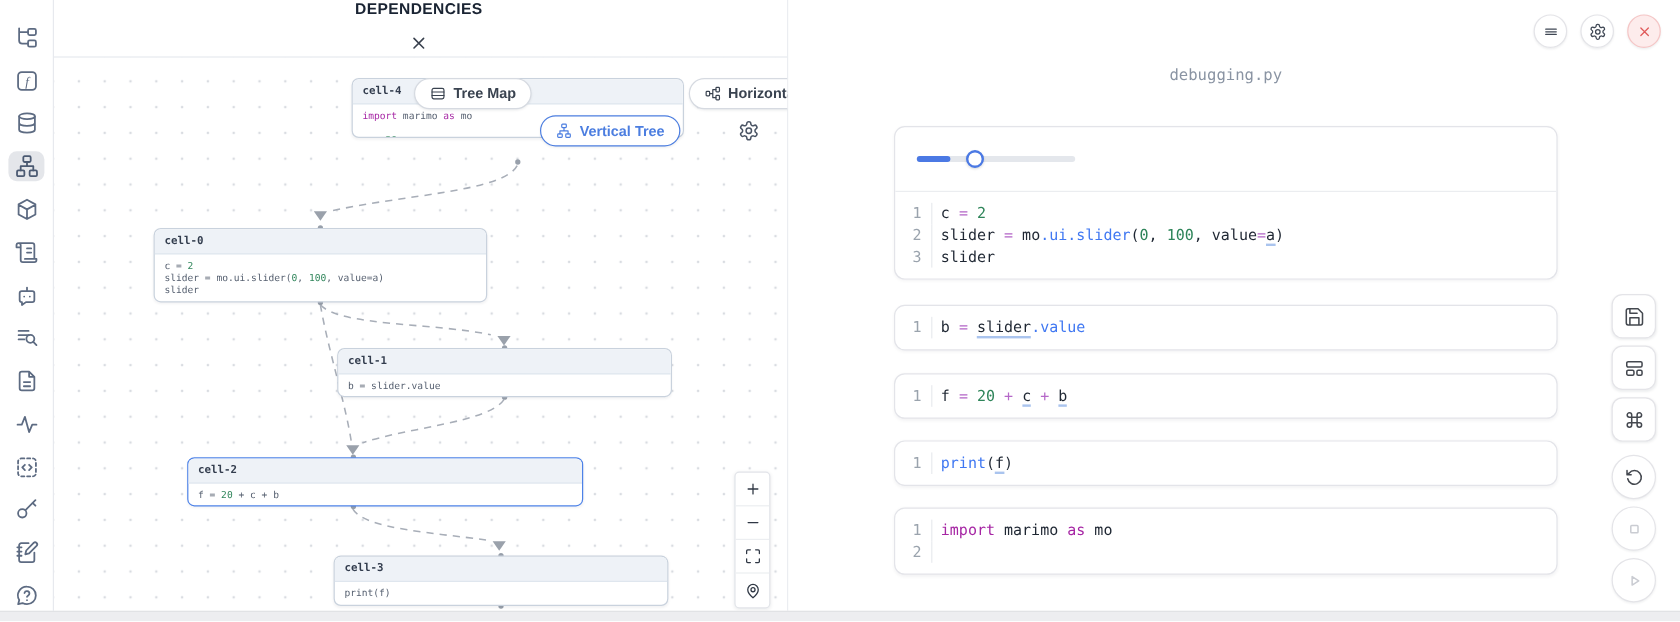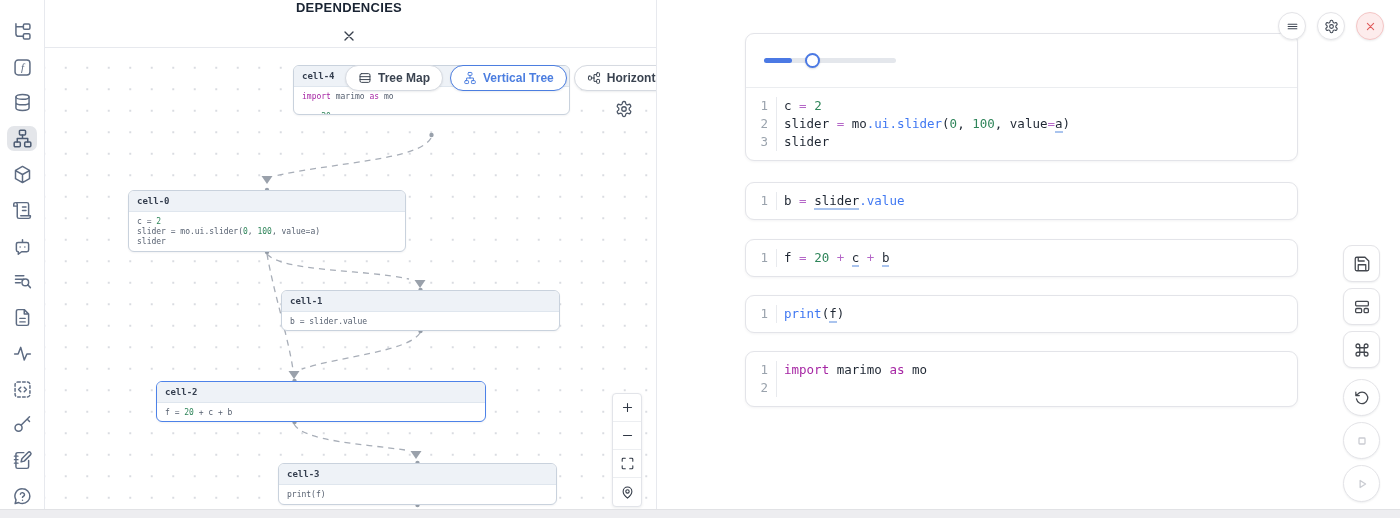--- a/index.html
+++ b/index.html
@@ -38,21 +38,21 @@
                 color:#333d4e; line-height:21px; }
   .gcell-body { padding:5px 8px; font-family:"DejaVu Sans Mono", monospace; font-size:8px;
                 line-height:10px; color:#566070; white-space:pre; }
 
   .graph-toolbar { position:absolute; left:300px; top:17px; display:flex; gap:7px; z-index:4; }
   .tb-btn { height:26px; border-radius:13px; padding:0 12px; display:inline-flex; align-items:center; gap:6px;
             background:#fff; border:1px solid #d6dae1; font-size:12px; font-weight:600; color:#3a4350;
             box-shadow:0 1px 2px rgba(16,24,40,.08); cursor:pointer; white-space:nowrap;
             font-family:"Liberation Sans", sans-serif; }
   .tb-btn svg { width:14px; height:14px; }
-  .tb-btn.active { border-color:#4c7ee0; color:#4c7ee0; }
+  .tb-btn.active { border-color:#4c7ee0; color:#4c7ee0;margin-top:31px; }
 
   .graph-gear { position:absolute; left:570px; top:52px; color:#4b5565; z-index:4; background:none; border:none; cursor:pointer; }
   .graph-gear svg { width:18px; height:18px; }
 
   .zoom-panel { position:absolute; left:567px; top:345px; width:30px; background:#fff;
                 border:1px solid #e2e4e9; border-radius:4px; box-shadow:0 1px 3px rgba(16,24,40,.08);
                 display:flex; flex-direction:column; z-index:4; }
   .zoom-btn { height:28px; border:none; background:transparent; border-bottom:1px solid #eceef1;
               color:#2f3744; display:flex; align-items:center; justify-content:center; cursor:pointer; }
   .zoom-btn:last-child { border-bottom:none; }
@@ -341,20 +341,21 @@
         </div>
         <div class="gcell" style="left: 233px; top: 415px; width: 279px; height: 42px;">
           <div class="gcell-head">cell-3</div>
           <div class="gcell-body"><div><span>print(f)</span></div></div>
         </div>
       </div>
   </section>
 
   <section class="main" id="main">
     <div class="nb-col" id="nb-col">
+      <div class="filename">debugging.py</div>
     <section class="nb-cell" style="margin-top: 33px;">
           <div class="sl-section">
             <div class="sl-track" style="width: 132px;">
               <div class="sl-fill" style="width: 28px;"></div>
               <div class="sl-handle" style="left: 41px;"></div>
             </div>
           </div>
           <div class="code-section">
             <div class="crow">
               <span class="gut">1</span>

